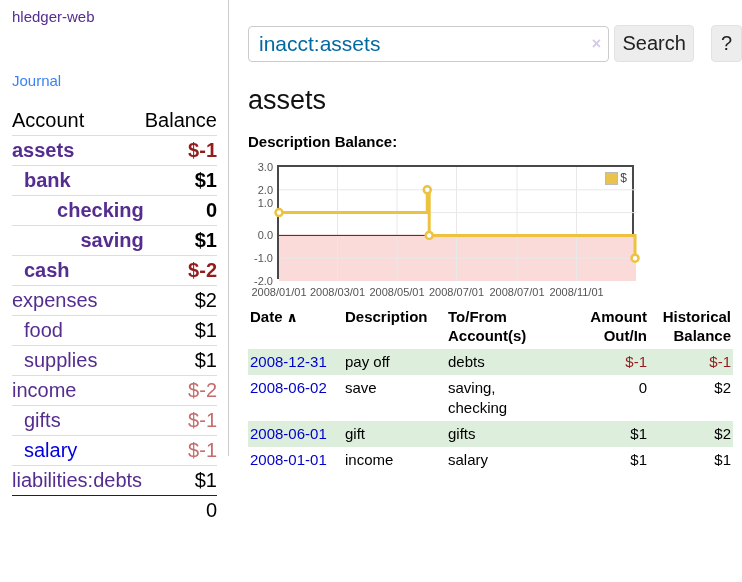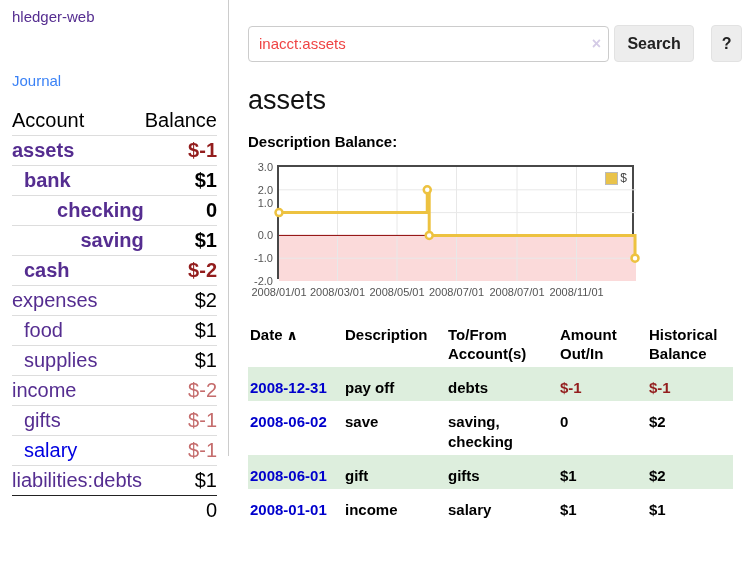--- a/index.html
+++ b/index.html
@@ -36,32 +36,31 @@
   
   .main { position:absolute; left:248px; top:0; width:494px; }
   h1.page-title { margin:6px 0 0 0; font-size:32px; font-weight:400; color:#111; letter-spacing:0; }
   h2.acct-title { margin:23px 0 0 0; font-size:27px; font-weight:400; color:#111; }
   .chart-label { margin-top:17px; font-size:15px; font-weight:bold; }
 
   .search-row { margin-top:25px; display:flex; align-items:center; }
   .search-box { position:relative; width:362px; margin-right:5px; }
   .search-input {
     width:100%; height:36px; border:1px solid #ccc; border-radius:4px;
-    padding:0 26px 0 10px; font-size:15px; color:#ef4444; outline:none;
+    padding:0 26px 0 10px; font-size:21px; color:#0369a1; outline:none;
     font-family:"Liberation Sans","DejaVu Sans",sans-serif;
   }
   .clear-x {
     position:absolute; right:8px; top:8px; color:#d4cbe6; font-weight:bold;
     font-size:16px; cursor:pointer; line-height:20px;
   }
   .btn {
     height:37px; background:#ededed; border:1px solid #e2e2e2; border-radius:4px;
-    font-size:16px; color:#222; font-family:"Liberation Sans","DejaVu Sans",sans-serif;
+    font-size:20px; color:#222; font-family:"Liberation Sans","DejaVu Sans",sans-serif;
     cursor:pointer;
-    font-weight:bold;
   }
   .btn-search { width:80px; margin-right:17px; }
   .btn-help { width:31px; }
 
   
   .chart-wrap { position:relative; height:146px; margin-top:9px; }
   .plot {
     position:absolute; left:29px; top:6px; width:357px; height:114px;
     border:2px solid #484848; background:#fff;
   }
@@ -69,24 +68,24 @@
   .legend {
     position:absolute; right:3px; top:3px; display:flex; align-items:center;
     background:#fff; padding:1px 2px;
   }
   .legend-swatch { width:13px; height:13px; background:#e9c34b; border:1px solid #bbb; margin-right:2px; }
   .legend-label { font-size:12px; color:#444; }
   .ytick { position:absolute; left:0; width:25px; text-align:right; font-size:11px; color:#545454; transform:translateY(-50%); }
   .xtick { position:absolute; width:70px; text-align:center; font-size:11px; color:#545454; white-space:nowrap; }
 
   
-  table.register { border-collapse:collapse; margin-top:18px; font-size:15px; width:485px; table-layout:fixed; }
+  table.register { border-collapse:collapse; font-size:15px; width:485px; table-layout:fixed; }
   table.register th { font-weight:bold; text-align:left; vertical-align:top; padding:2px 4px 4px 0; line-height:19px; }
-  table.register th.r, table.register td.r { padding-right:2px; }
-  table.register td { padding:11px 4px 3px 0; vertical-align:top; line-height:20px;font-weight:bold; }
+  table.register th.r, table.register td.r { text-align:right; padding-right:2px; }
+  table.register td { padding:3px 4px 3px 0; vertical-align:top; line-height:20px; }
   table.register td:first-child, table.register th:first-child { padding-left:2px; }
   table.register tbody tr:nth-child(odd) { background:#ddeedd; }
   td.date a { color:#0000cc; }
   .sort-caret { font-weight:bold; font-size:14px; margin-left:4px; }
 </style>
 </head>
 <body>
 
 <div class="sidebar">
   <a href="#" class="app-link">hledger-web</a>

